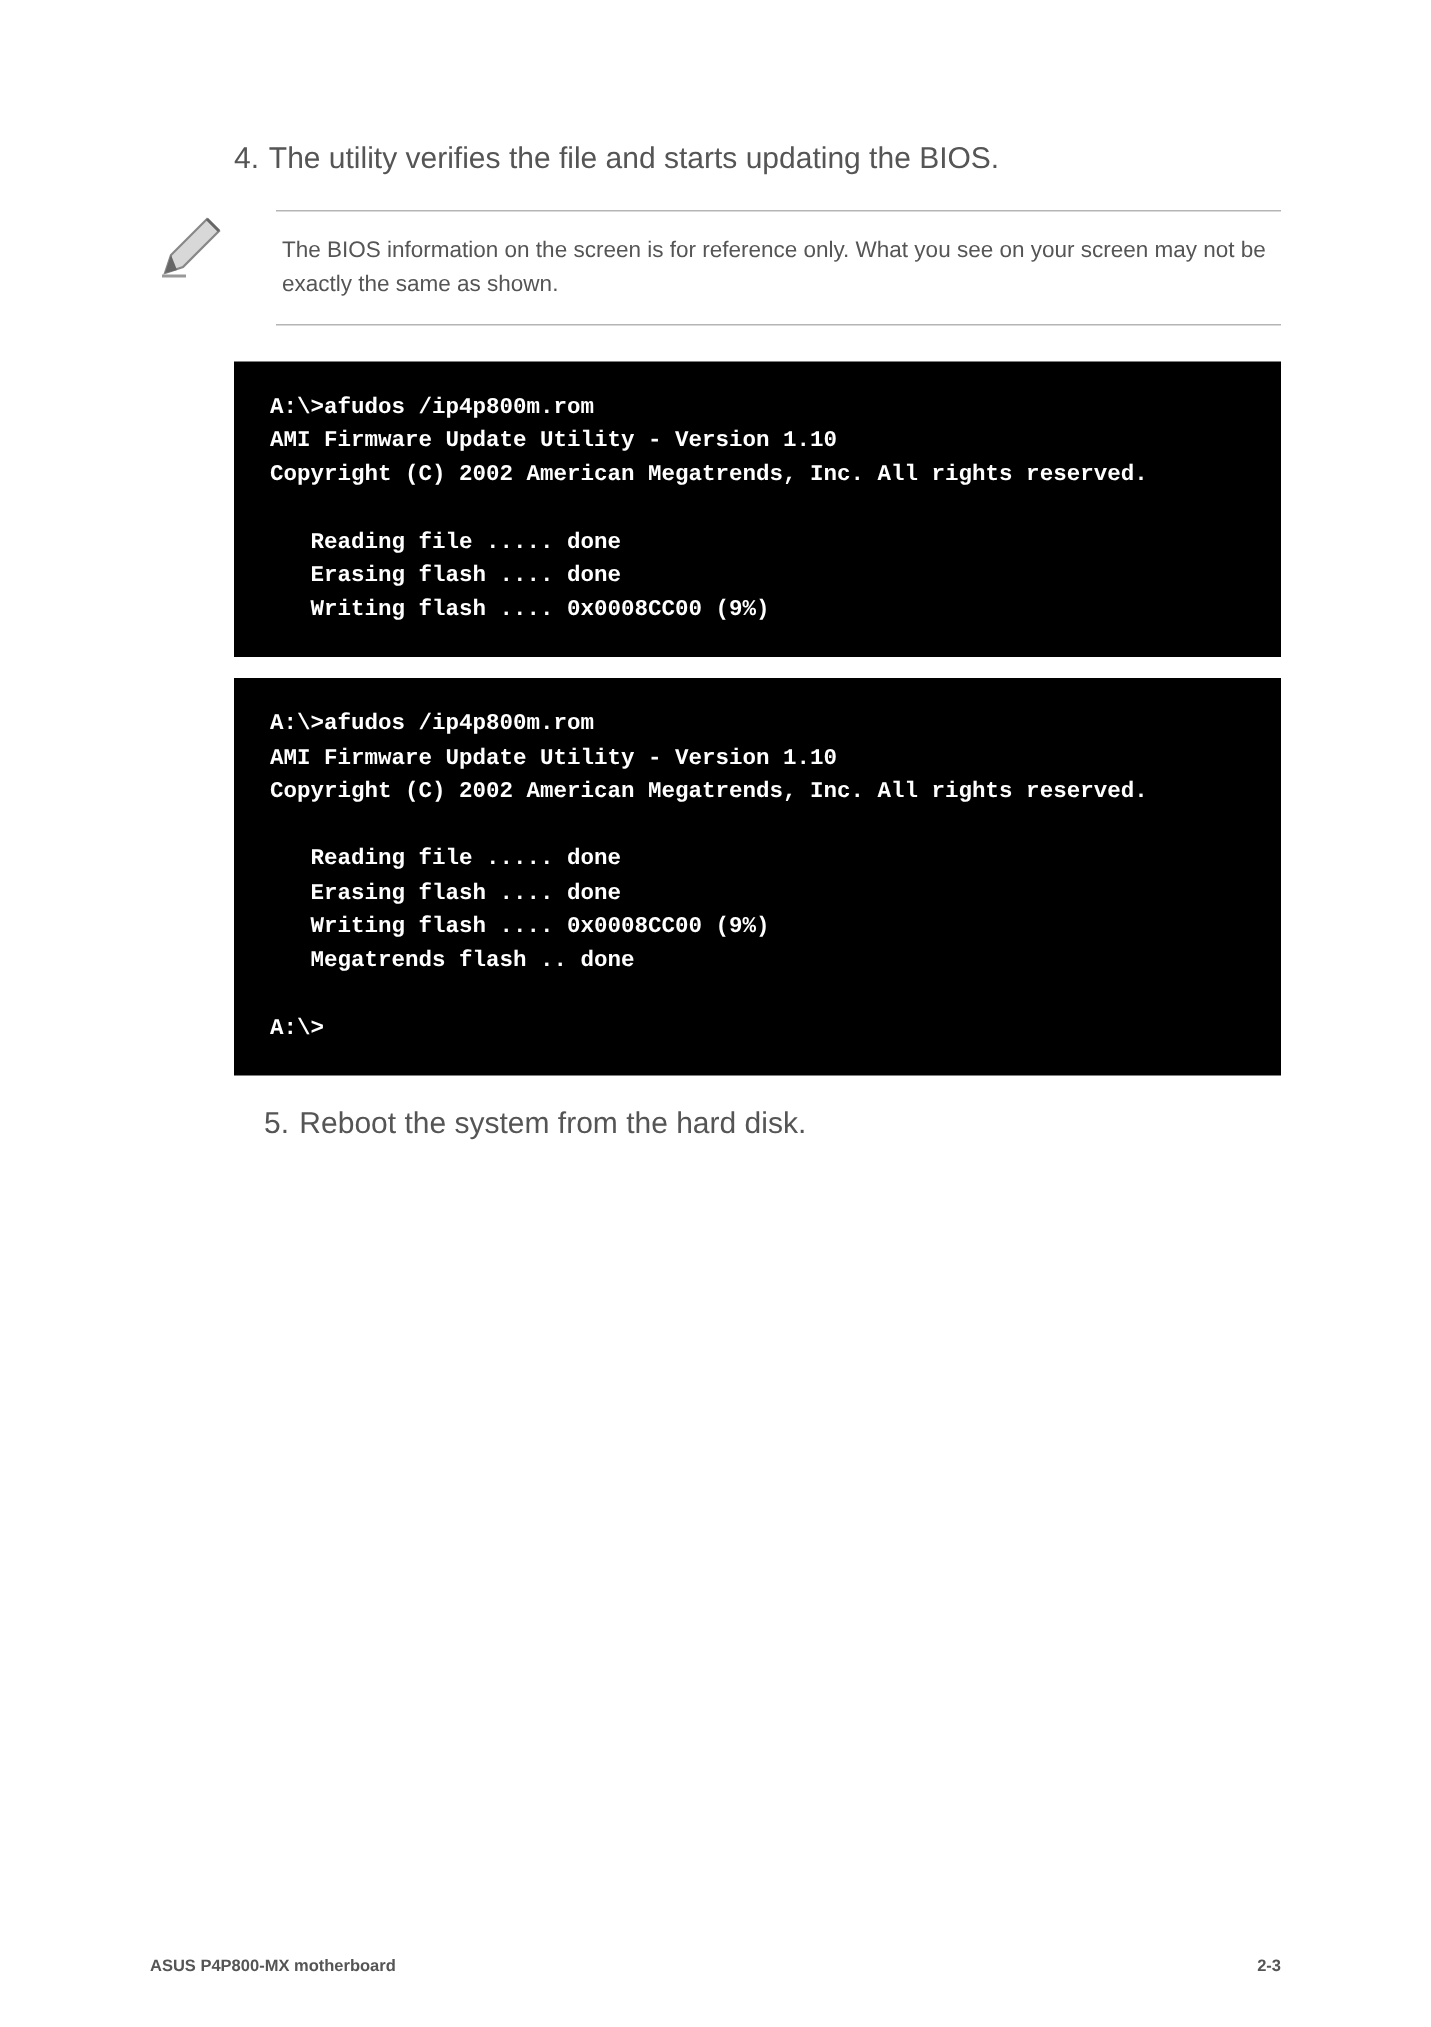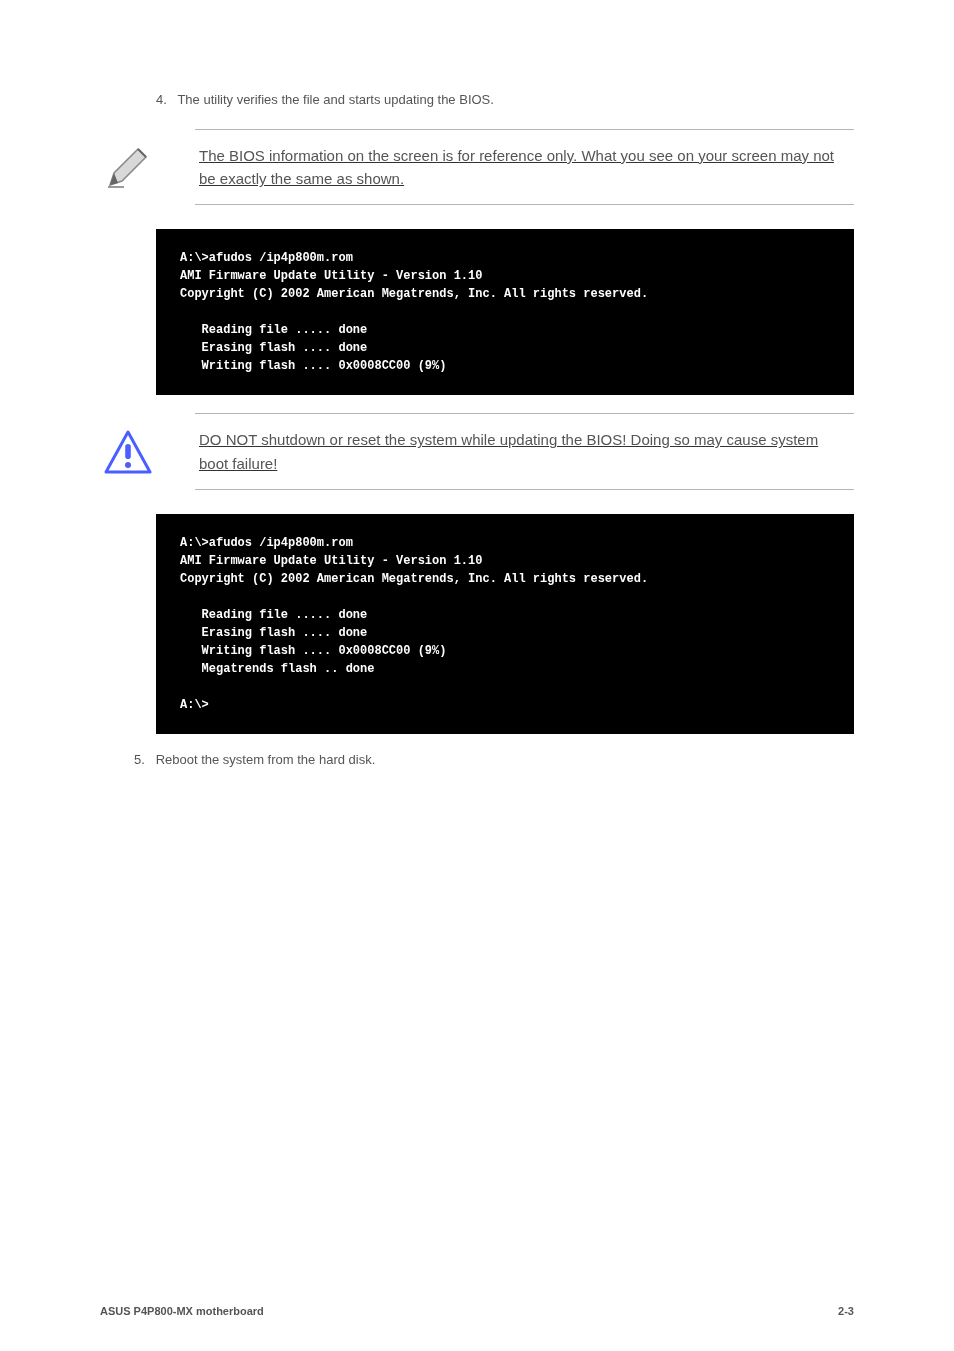--- a/index.html
+++ b/index.html
@@ -5,24 +5,23 @@
   * { box-sizing: border-box; margin: 0; padding: 0; }
   html, body { width: 954px; background: #fff; font-family: Arial, Helvetica, sans-serif; color: #333; }
   .page {
     width: 954px;
     min-height: 1351px;
     padding: 90px 100px 30px 100px;
     position: relative;
   }
   .row {
     display: flex;
-    align-items: center;
-    gap: 39px;
+    align-items: flex-start;
+    gap: 28px;
     margin: 18px 0 24px 0;
-    text-decoration: underline;
   }
   .note-icon {
     flex: 0 0 56px;
     display: flex;
     justify-content: center;
   }
   .caution-icon {
     flex: 0 0 56px;
     display: flex;
     justify-content: center;
@@ -34,28 +33,28 @@
     padding: 14px 4px 14px 4px;
     font-size: 15px;
     line-height: 1.55;
     color: #555;
   }
   .terminal {
     background: #000;
     color: #fff;
     font-family: "Courier New", Courier, monospace;
     font-weight: bold;
-    font-size: 12px;
+    font-size: 15px;
     line-height: 1.5;
     padding: 20px 24px;
     margin: 14px 0 14px 56px;
     white-space: pre;
   }
   .para {
-    font-size: 13px;
+    font-size: 20px;
     line-height: 1.6;
     color: #555;
     margin: 16px 0 10px 86px;
   }
   .footer {
     position: absolute;
     bottom: 34px;
     left: 100px;
     right: 100px;
     display: flex;
@@ -91,46 +90,34 @@
   </div>
 
   <div class="terminal"><span>A:\&gt;afudos /ip4p800m.rom</span>
 <span>AMI Firmware Update Utility - Version 1.10</span>
 <span>Copyright (C) 2002 American Megatrends, Inc. All rights reserved.</span>
 <span></span>
 <span>   Reading file ..... done</span>
 <span>   Erasing flash .... done</span>
 <span>   Writing flash .... 0x0008CC00 (9%)</span></div>
 
-  <div class="row">
-    <div class="caution-icon">
-      <svg width="48" height="44" viewBox="0 0 48 44">
-        <path d="M24 2 L46 42 L2 42 Z" fill="none" stroke="#4a5fff" stroke-width="3" stroke-linejoin="round"></path>
-        <rect x="21.2" y="14" width="5.6" height="15" rx="2.8" fill="#4a5fff"></rect>
-        <circle cx="24" cy="35" r="3" fill="#4a5fff"></circle>
-      </svg>
-    </div>
-    <div class="note-box">
-      <span>DO NOT shutdown or reset the system while updating the BIOS! Doing so may cause system boot failure!</span>
-    </div>
-  </div>
 
 
   <div class="terminal"><span>A:\&gt;afudos /ip4p800m.rom</span>
 <span>AMI Firmware Update Utility - Version 1.10</span>
 <span>Copyright (C) 2002 American Megatrends, Inc. All rights reserved.</span>
 <span></span>
 <span>   Reading file ..... done</span>
 <span>   Erasing flash .... done</span>
 <span>   Writing flash .... 0x0008CC00 (9%)</span>
 <span>   Megatrends flash .. done</span>
 <span></span>
 <span>A:\&gt;</span></div>
 
-  <div class="para" style="margin-left:34px;">
+  <div class="para" style="margin-left:76px;">
     <span class="step-num">5.</span>
     <span>Reboot the system from the hard disk.</span>
   </div>
 
   <div class="footer">
     <span class="title">ASUS P4P800-MX motherboard</span>
     <span class="title">2-3</span>
   </div>
 </div>
 

